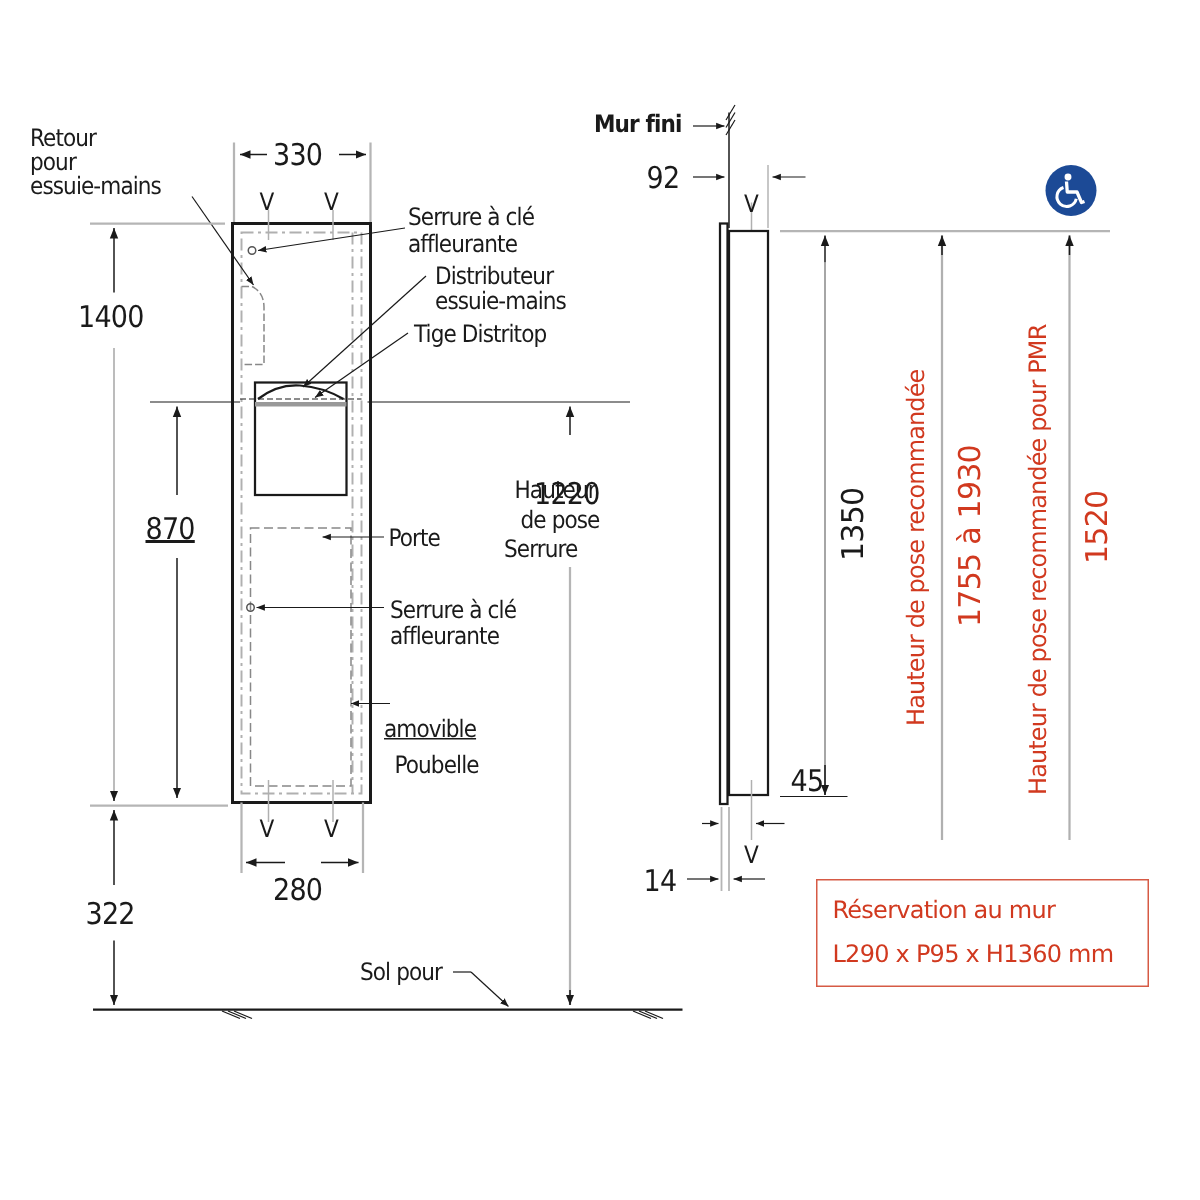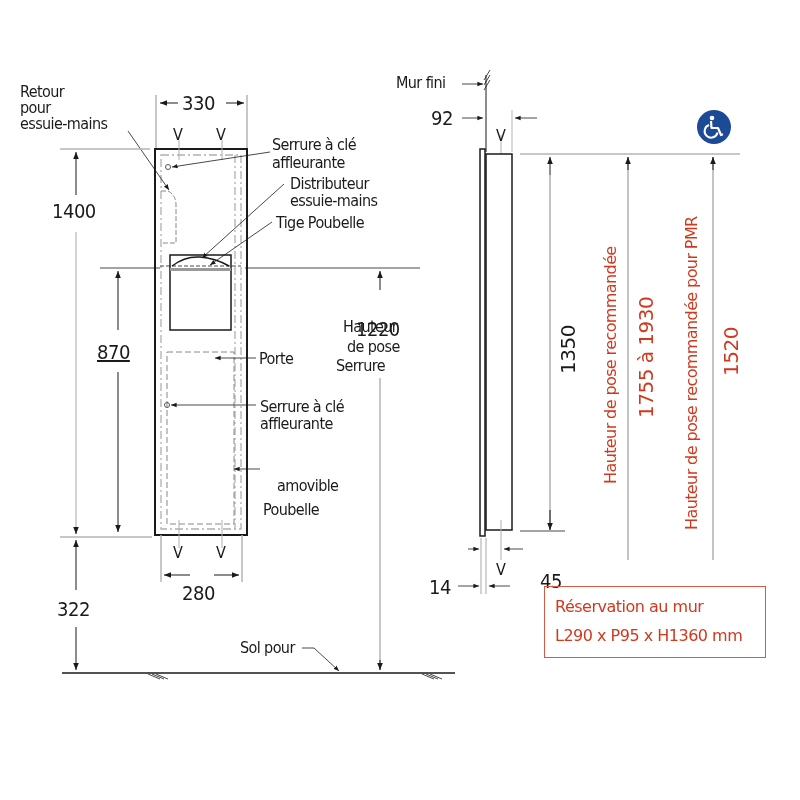--- a/index.html
+++ b/index.html
@@ -148,47 +148,47 @@
 <div class="lbl note" style="left:20px;top:116px;">essuie-mains</div>
 
 <div class="lbl dim" style="left:182px;top:93px;">330</div>
 <div class="lbl note" style="left:173px;top:127px;">V</div>
 <div class="lbl note" style="left:216px;top:127px;">V</div>
 
 <div class="lbl note" style="left:272px;top:137px;">Serrure à clé</div>
 <div class="lbl note" style="left:272px;top:155px;">affleurante</div>
 <div class="lbl note" style="left:290px;top:176px;">Distributeur</div>
 <div class="lbl note" style="left:290px;top:193px;">essuie-mains</div>
-<div class="lbl note" style="left:276px;top:215px;">Tige Poubelle</div>
+<div class="lbl note" style="left:276px;top:215px;">Tige Distritop</div>
 
 <div class="lbl dim" style="left:52px;top:201px;">1400</div>
 <div class="lbl dim" style="left:97px;top:342px;text-decoration:underline;">870</div>
 <div class="lbl dim" style="left:57px;top:599px;">322</div>
 
 <div class="lbl dim" style="left:356px;top:296px;margin-top:23px;">1220</div>
 <div class="lbl note" style="left:343px;top:319px;">Hauteur</div>
 <div class="lbl note" style="left:347px;top:339px;">de pose</div>
 <div class="lbl note" style="left:336px;top:358px;">Serrure</div>
 
 <div class="lbl note" style="left:259px;top:351px;">Porte</div>
 <div class="lbl note" style="left:260px;top:399px;">Serrure à clé</div>
 <div class="lbl note" style="left:260px;top:416px;">affleurante</div>
 <div class="lbl note" style="left:263px;top:461px;margin-top:41px;">Poubelle</div>
-<div class="lbl note" style="left:277px;top:478px;">amovible</div>
+<div class="lbl note" style="left:256px;top:478px;text-decoration:underline;">amovible</div>
 
 <div class="lbl note" style="left:173px;top:545px;">V</div>
 <div class="lbl note" style="left:216px;top:545px;">V</div>
 <div class="lbl dim" style="left:182px;top:583px;">280</div>
 
 <div class="lbl note" style="left:240px;top:640px;">Sol pour</div>
 
-<div class="lbl note" style="left:396px;top:75px;">Mur fini</div>
+<div class="lbl note" style="left:396px;top:75px;font-weight:bold;">Mur fini</div>
 <div class="lbl dim" style="left:431px;top:108px;">92</div>
 <div class="lbl note" style="left:496px;top:128px;">V</div>
-<div class="lbl dim" style="left:527px;top:571px;margin-left:13px;">45</div>
+<div class="lbl dim" style="left:527px;top:510px;">45</div>
 <div class="lbl note" style="left:496px;top:562px;">V</div>
 <div class="lbl dim" style="left:429px;top:577px;">14</div>
 
 <div class="vert dim" style="left:558px;top:374px;">1350</div>
 
 <div class="vert note red" style="left:603px;top:484px;">Hauteur de pose recommandée</div>
 <div class="vert dim red" style="left:636px;top:418px;">1755 à 1930</div>
 <div class="vert note red" style="left:684px;top:530px;">Hauteur de pose recommandée pour PMR</div>
 <div class="vert dim red" style="left:721px;top:376px;">1520</div>
 

